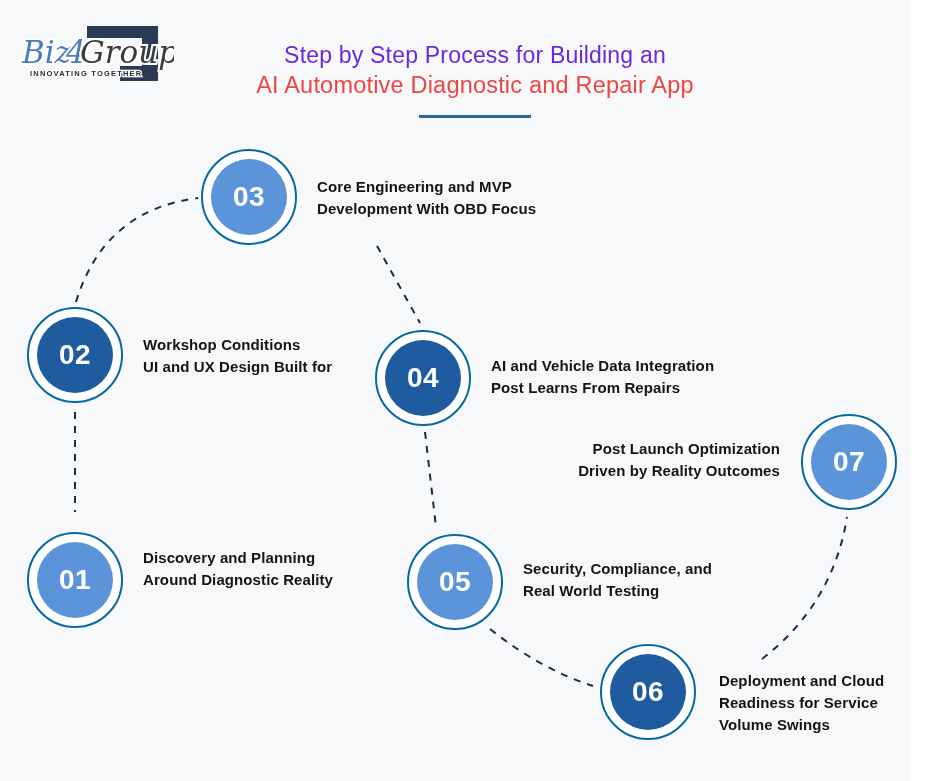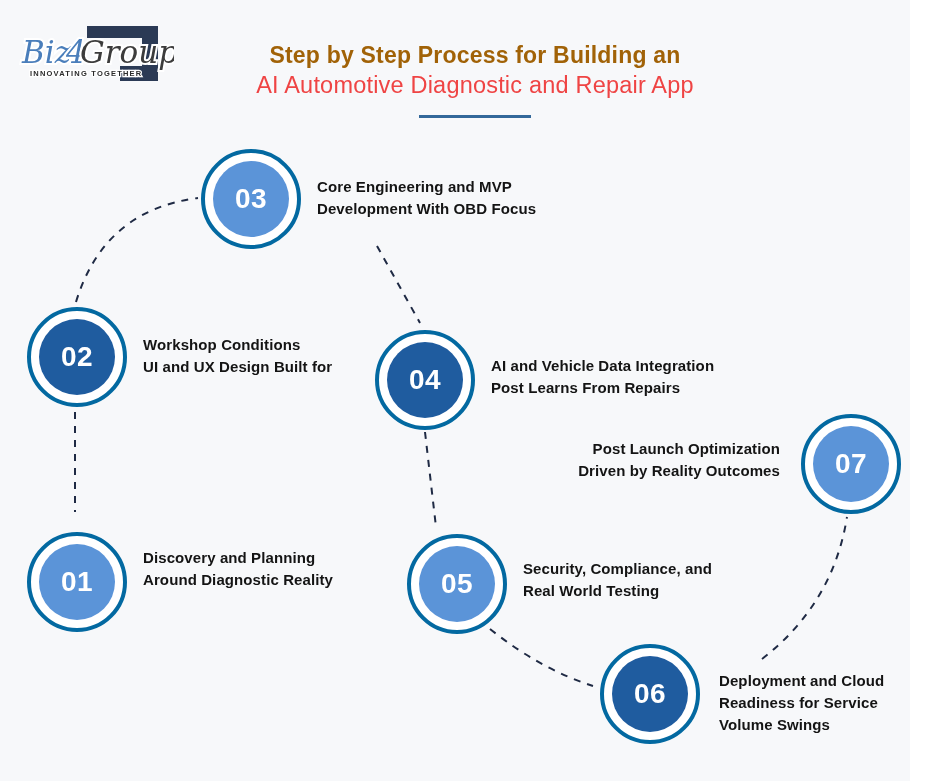--- a/index.html
+++ b/index.html
@@ -26,22 +26,22 @@
   }
   .header {
     position: absolute;
     left: 185px;
     top: 40px;
     width: 580px;
     text-align: center;
   }
   .title-line1 {
     font-size: 23px;
-    font-weight: 700;
-    color: #a16207;
+    font-weight: 400;
+    color: #6d28d9;
     line-height: 30px;
     letter-spacing: 0.2px;
   }
   .title-line2 {
     font-size: 23.5px;
     font-weight: 400;
     color: #ef4444;
     line-height: 31px;
     letter-spacing: 0.2px;
   }
@@ -62,21 +62,21 @@
     fill: none;
     stroke: #1F2A44;
     stroke-width: 2;
     stroke-dasharray: 7 7;
   }
   
   .step-circle {
     position: absolute;
     width: 92px;
     height: 92px;
-    border: 4px solid #0369a1;
+    border: 2px solid #0369a1;
     border-radius: 50%;
     background: #FFFFFF;
     display: flex;
     align-items: center;
     justify-content: center;
     z-index: 2;
   }
   .step-circle .inner {
     width: 76px;
     height: 76px;

